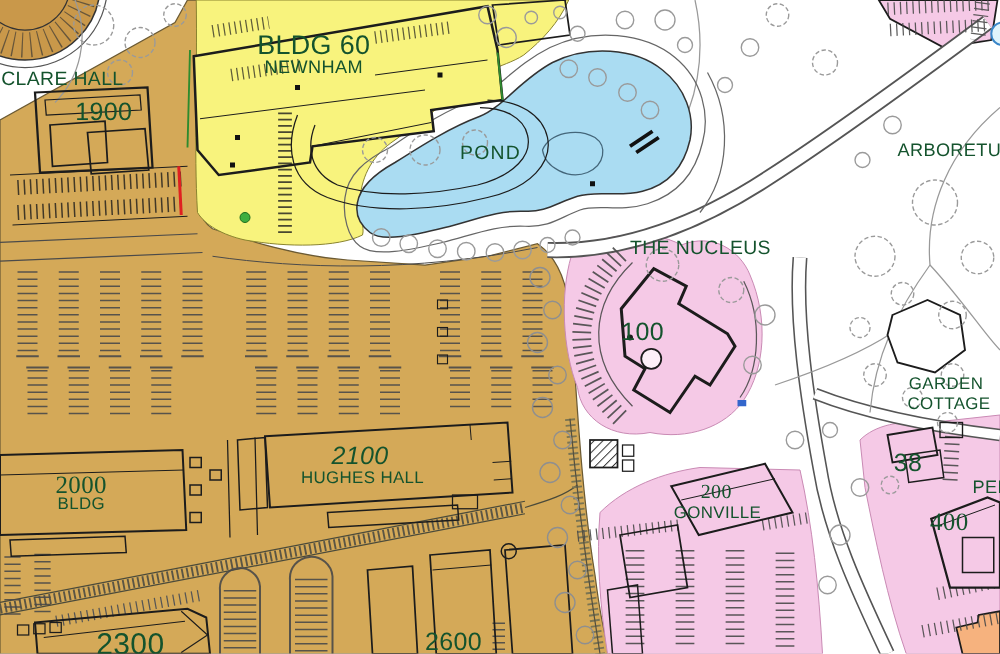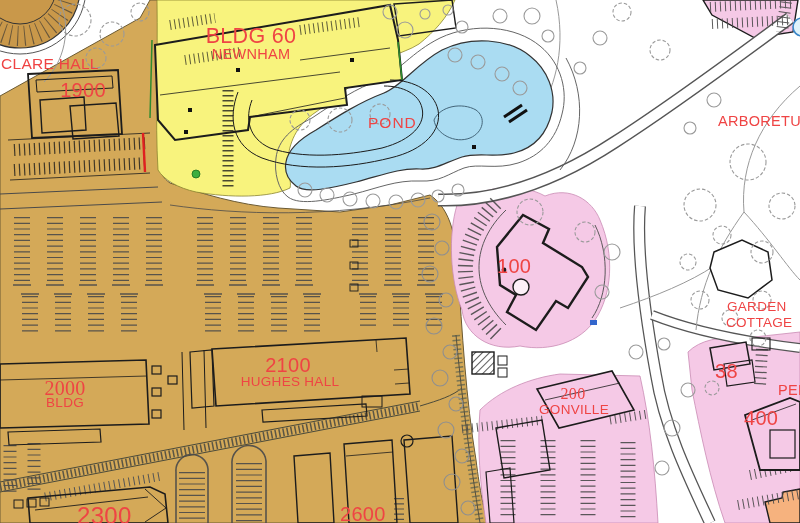--- a/index.html
+++ b/index.html
@@ -1,21 +1,21 @@
 <!DOCTYPE html>
 <html><head>
 <meta charset="utf-8">
 <style>
   html,body{margin:0;padding:0;background:#fff;}
   #map-canvas{
     position:relative;width:800px;height:523px;overflow:hidden;background:#ffffff;
     font-family:"Liberation Sans",sans-serif;
   }
   #map-canvas svg{position:absolute;left:0;top:0;}
-  .lbl{position:absolute;color:#ef4444;white-space:nowrap;line-height:1;letter-spacing:.3px;}
+  .lbl{position:absolute;color:#14532d;white-space:nowrap;line-height:1;letter-spacing:.3px;}
   .ctr{transform:translateX(-50%);}
 </style>
 </head>
 <body>
 
 <div id="map-canvas">
 
 <svg width="800" height="523" viewBox="0 0 800 523">
   <defs>
     <pattern id="hatch" width="5" height="5" patternUnits="userSpaceOnUse" patternTransform="rotate(45)">
@@ -313,27 +313,28 @@
     <rect x="472" y="145" width="4" height="4" fill="#111"></rect>
   </g>
 </svg>
 
   <div class="lbl" style="left:1px;top:56px;font-size:15.5px;">CLARE HALL</div>
   <div class="lbl ctr" style="left:83px;top:80px;font-size:20px;">1900</div>
   <div class="lbl ctr" style="left:251px;top:26px;font-size:21.5px;">BLDG 60</div>
   <div class="lbl ctr" style="left:251px;top:47px;font-size:14.5px;">NEWNHAM</div>
   <div class="lbl" style="left:368px;top:115px;font-size:15.5px;letter-spacing:1px;">POND</div>
   <div class="lbl" style="left:718px;top:114px;font-size:14.5px;">ARBORETUM</div>
+  <div class="lbl" style="left:504px;top:191px;font-size:15.5px;">THE NUCLEUS</div>
   <div class="lbl" style="left:497px;top:256px;font-size:20px;">100</div>
   <div class="lbl" style="left:727px;top:300px;font-size:13.5px;">GARDEN</div>
   <div class="lbl" style="left:726px;top:316px;font-size:13.5px;">COTTAGE</div>
   <div class="lbl ctr" style="left:65px;top:378px;font-size:20px;font-family:Liberation Serif, serif;">2000</div>
   <div class="lbl ctr" style="left:65px;top:396px;font-size:13.5px;">BLDG</div>
-  <div class="lbl ctr" style="left:288px;top:355px;font-size:20px;">2100</div>
+  <div class="lbl ctr" style="left:288px;top:355px;font-size:20px;font-style:italic;">2100</div>
   <div class="lbl ctr" style="left:290px;top:375px;font-size:13.5px;">HUGHES HALL</div>
   <div class="lbl" style="left:77px;top:504px;font-size:24px;">2300</div>
   <div class="lbl" style="left:340px;top:504px;font-size:20px;">2600</div>
   <div class="lbl ctr" style="left:573px;top:386px;font-size:16px;font-family:Liberation Serif, serif;">200</div>
   <div class="lbl ctr" style="left:574px;top:403px;font-size:13.5px;text-align:center;">GONVILLE</div>
   <div class="lbl" style="left:715px;top:361px;font-size:20px;">38</div>
-  <div class="lbl" style="left:744px;top:408px;font-size:20px;">400</div>
+  <div class="lbl" style="left:744px;top:408px;font-size:20px;font-family:Liberation Serif, serif;">400</div>
   <div class="lbl" style="left:778px;top:383px;font-size:14.5px;">PEM</div>
 </div>
 
 </body></html>

